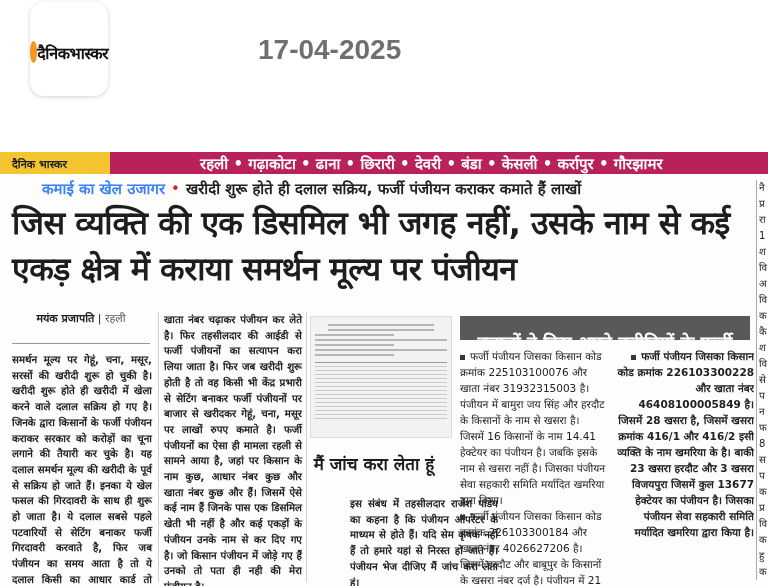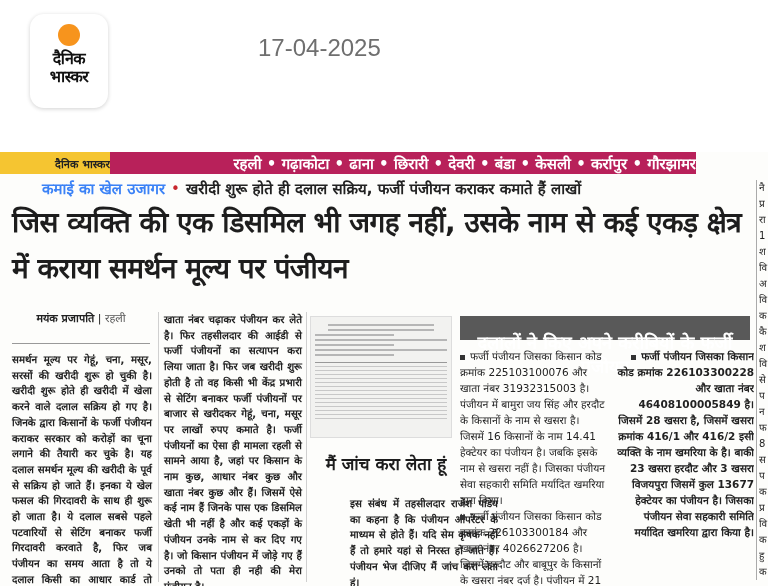--- a/index.html
+++ b/index.html
@@ -1,56 +1,56 @@
 <!DOCTYPE html>
 <html><head>
 <meta charset="utf-8">
 <style>
   * { box-sizing: border-box; margin: 0; padding: 0; }
   html, body { width: 768px; height: 586px; overflow: hidden; background: #ffffff; }
   body { font-family: "DejaVu Sans", "Liberation Sans", sans-serif; color: #1a1a1a; position: relative; }
 
   
   .app-header { position: absolute; left: 0; top: 0; width: 768px; height: 150px; background: #fff; }
-  .logo-tile { position: absolute; left: 30px; top: 14px; width: 78px; height: 94px; background: #fff; border-radius: 14px;
-    box-shadow: 0 1px 4px rgba(0,0,0,0.18); display: flex; flex-direction: column; align-items: center; justify-content: flex-start; padding-top: 10px; }
+  .logo-tile { position: absolute; left: 30px; top: 2px; width: 78px; height: 94px; background: #fff; border-radius: 14px;
+    box-shadow: 0 1px 4px rgba(0,0,0,0.18); display: flex; flex-direction: row; align-items: center; justify-content: flex-start; padding-top: 10px; }
   .logo-sun { width: 22px; height: 22px; border-radius: 50%; background: #f7941d; margin-bottom: 4px; }
   .logo-line { font-family: "DejaVu Sans", sans-serif; font-weight: bold; font-size: 16px; line-height: 18px; color: #111; letter-spacing: -0.5px; }
   .edition-title { position: absolute; left: 106px; top: 30px; font-size: 31px; font-weight: bold; color: #222; }
-  .edition-date { position: absolute; left: 258px; top: 34px; font-size: 24px; color: #6f6f6f; font-family: "Liberation Sans", sans-serif; font-weight: normal; }
+  .edition-date { position: absolute; left: 258px; top: 34px; font-size: 28px; color: #6f6f6f; font-family: "Liberation Sans", sans-serif; font-weight: bold; }
 
   
   .clipping { position: absolute; left: 0; top: 152px; width: 768px; height: 434px; background: #fdfdfb; overflow: hidden; }
-  .strip { position: absolute; left: 0; top: 0; width: 696px; height: 22px; display: flex; text-align: right; }
+  .strip { position: absolute; left: 0; top: 0; width: 768px; height: 22px; display: flex; }
   .strip-brand { width: 110px; background: #f5c531; font-size: 11px; font-weight: bold; color: #222; padding: 4px 0 0 12px; }
   .strip-places { flex: 1; background: #b8215a; color: #fff; font-size: 15px; font-weight: bold; padding: 1px 0 6px 90px; white-space: nowrap; overflow: hidden; }
 
   .kicker { position: absolute; left: 42px; top: 26px; white-space: nowrap; font-size: 15px; }
   .kicker-red { color: #3b82f6; font-weight: bold; }
   .kicker-sep { color: #c8262d; margin: 0 6px; }
   .kicker-text { color: #222; font-weight: bold; margin-top: 6px; }
 
-  .headline { position: absolute; left: 12px; top: 48px; width: 740px; font-size: 28px; line-height: 46px; font-weight: bold; color: #1d1d1d; letter-spacing: -0.5px; }
+  .headline { position: absolute; left: 12px; top: 48px; width: 740px; font-size: 32px; line-height: 46px; font-weight: bold; color: #1d1d1d; letter-spacing: -0.5px; }
 
   .byline { position: absolute; left: 12px; top: 158px; width: 138px; text-align: center; font-size: 11px; padding-bottom: 18px; border-bottom: 1px solid #999; }
   .byline b { color: #222; }
   .byline span { color: #555; }
 
   .col { position: absolute; font-size: 10.2px; line-height: 15.7px; text-align: justify; color: #222; font-weight: bold; }
   .col1 { left: 12px; top: 200px; width: 140px; }
   .col2 { left: 164px; top: 160px; width: 138px; }
 
   .doc-image { position: absolute; left: 310px; top: 164px; width: 142px; height: 122px; background: #f2f2f0; border: 1px solid #ddd; padding: 4px; overflow: hidden; }
   .doc-line { height: 2px; background: #b6b6b6; margin: 3px 0; }
   .doc-line.short { width: 60%; }
   .doc-line.mid { width: 80%; margin-left: auto; margin-right: auto; }
   .doc-table { margin-top: 6px; border-top: 1px solid #999; }
   .doc-row { height: 4px; border-bottom: 1px solid #c8c8c8; }
 
-  .quote-head { position: absolute; left: 312px; top: 300px; width: 148px; text-align: center; font-size: 17px; font-weight: bold; color: #1d1d1d; }
+  .quote-head { position: absolute; left: 300px; top: 300px; width: 148px; text-align: center; font-size: 17px; font-weight: bold; color: #1d1d1d; }
   .col3 { left: 310px; top: 344px; width: 148px; margin-left: 40px; }
 
   .box-head { position: absolute; left: 460px; top: 164px; width: 290px; height: 24px; background: #595959; color: #fff; font-size: 18px; font-weight: bold; text-align: center; padding-top: 14px; }
   .col4 { left: 460px; top: 196px; width: 146px; font-weight: normal; text-align: left; line-height: 16px; font-size: 10.5px; }
   .col5 { left: 612px; top: 196px; width: 142px; font-weight: bold; text-align: right; line-height: 16px; font-size: 10.5px; }
   .col4 p, .col5 p { margin-bottom: 0; }
   .bullet { display: inline-block; width: 5px; height: 5px; background: #333; margin-right: 5px; vertical-align: middle; }
 
   .right-edge { position: absolute; left: 756px; top: 28px; width: 12px; height: 400px; font-size: 10px; line-height: 16px; color: #222; overflow: hidden; border-left: 1px solid #aaa; padding-left: 2px; }
   .col-rule { position: absolute; width: 1px; background: #d0d0d0; }

